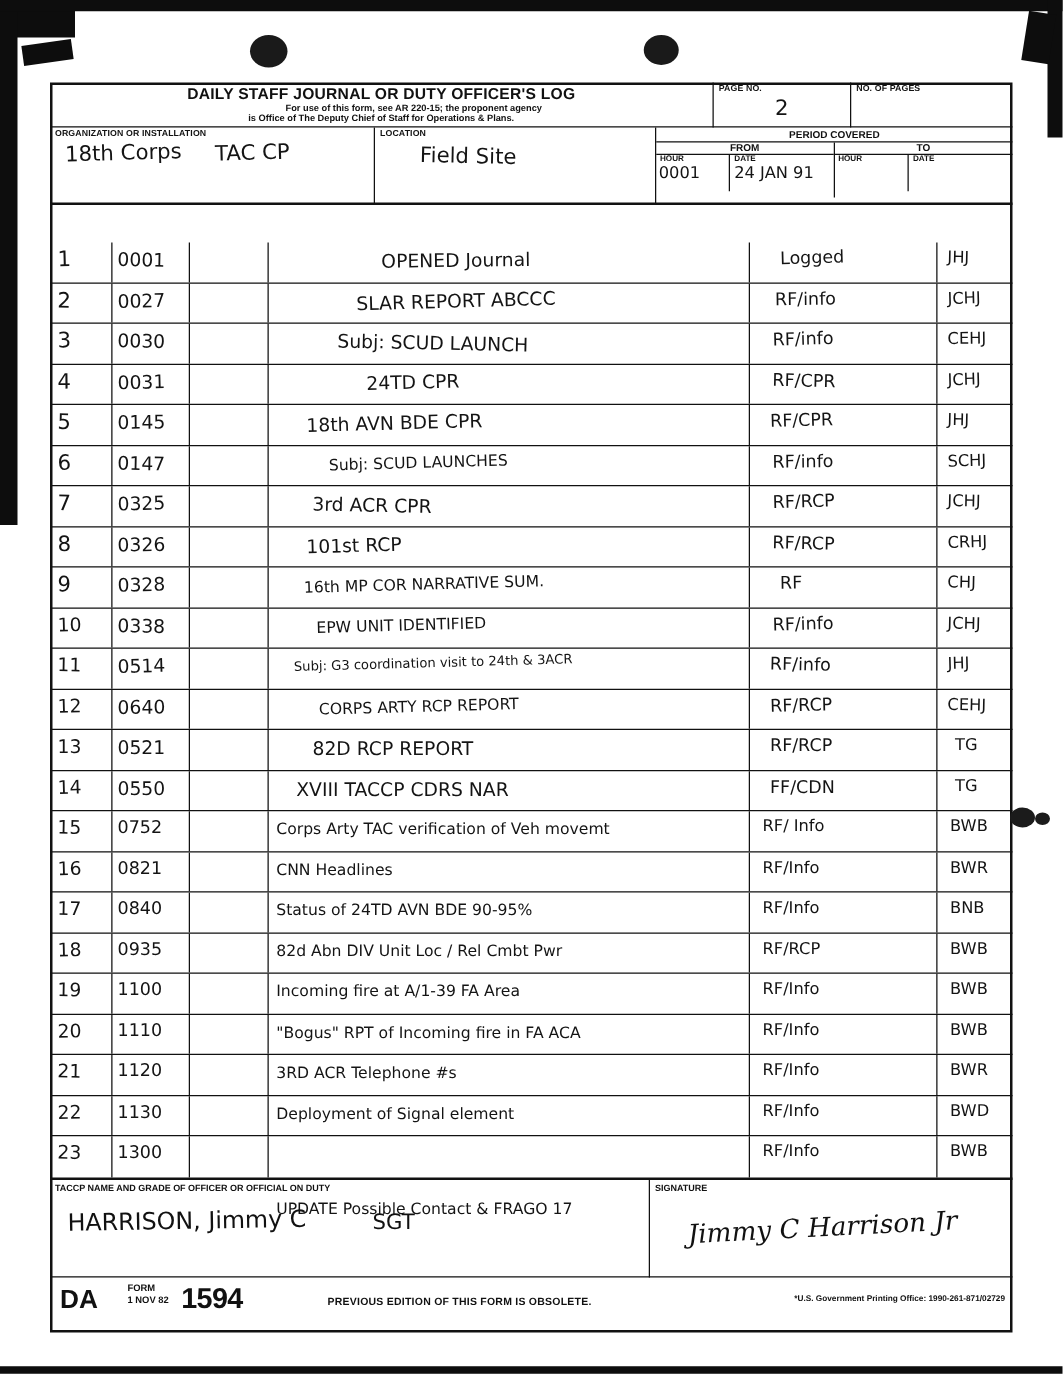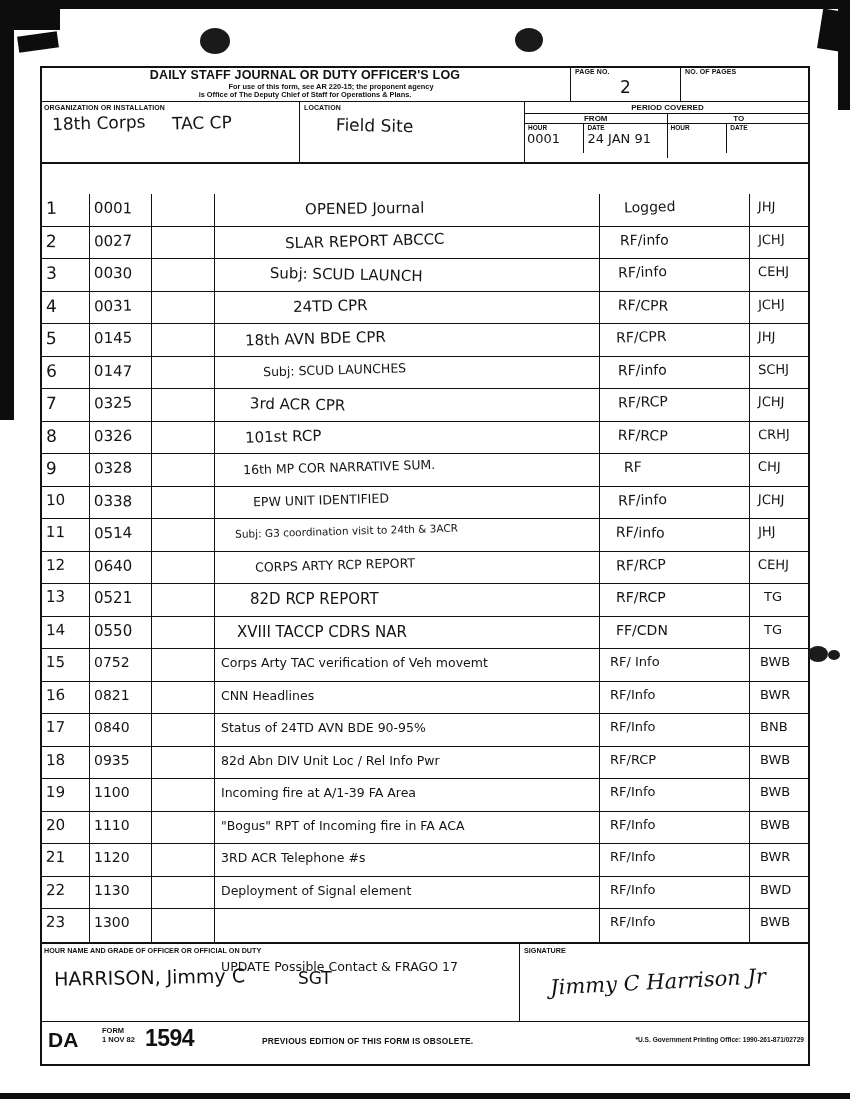--- a/index.html
+++ b/index.html
@@ -411,21 +411,21 @@
 
     <div class="row">
       <div class="cell item"><div class="hw item-n skew1" style="font-size:15px;">18</div></div>
       <div class="cell tin">
           <div class="hw t-v" style="font-size:14px;">0935</div>
         </div>
       <div class="cell tout">
           <div class="hw t-v"></div>
         </div>
       <div class="cell inc">
-          <div class="hw hw-sm inc-v" style="padding-left:6px;">82d Abn DIV Unit Loc / Rel Info Pwr</div>
+          <div class="hw hw-sm inc-v" style="padding-left:6px;">82d Abn DIV Unit Loc / Rel Cmbt Pwr</div>
         </div>
       <div class="cell act">
           <div class="hw act-v" style="padding-left:10px;font-size:13px;">RF/RCP</div>
         </div>
       <div class="cell inl">
           <div class="hw inl-v" style="padding-left:10px;">BWB</div>
         </div>
     </div>
 
     <div class="row">
@@ -520,21 +520,21 @@
         </div>
       <div class="cell inl">
           <div class="hw inl-v" style="padding-left:10px;">BWB</div>
         </div>
     </div>
 
   </div>
 
   <div class="foot">
     <div class="f-name">
-      <div class="f-lbl">HOUR NAME AND GRADE OF OFFICER OR OFFICIAL ON DUTY</div>
+      <div class="f-lbl">TACCP NAME AND GRADE OF OFFICER OR OFFICIAL ON DUTY</div>
       <div class="name-hw">HARRISON, Jimmy C</div>
       <div class="grade-hw">SGT</div>
     </div>
     <div class="f-sig">
       <div class="f-lbl">SIGNATURE</div>
       <div class="sig-hw">Jimmy C Harrison Jr</div>
     </div>
     <div class="f-bottom">
       <div class="da">DA</div>
       <div class="da-form">

